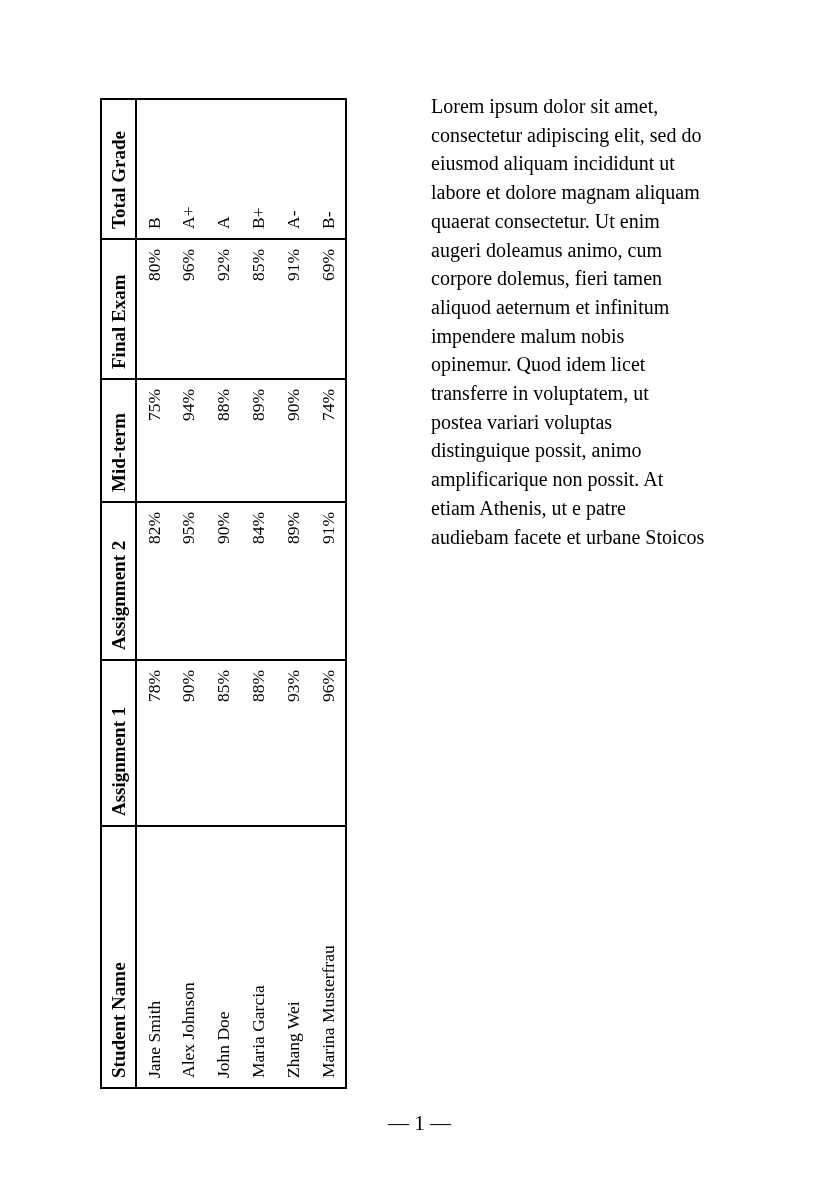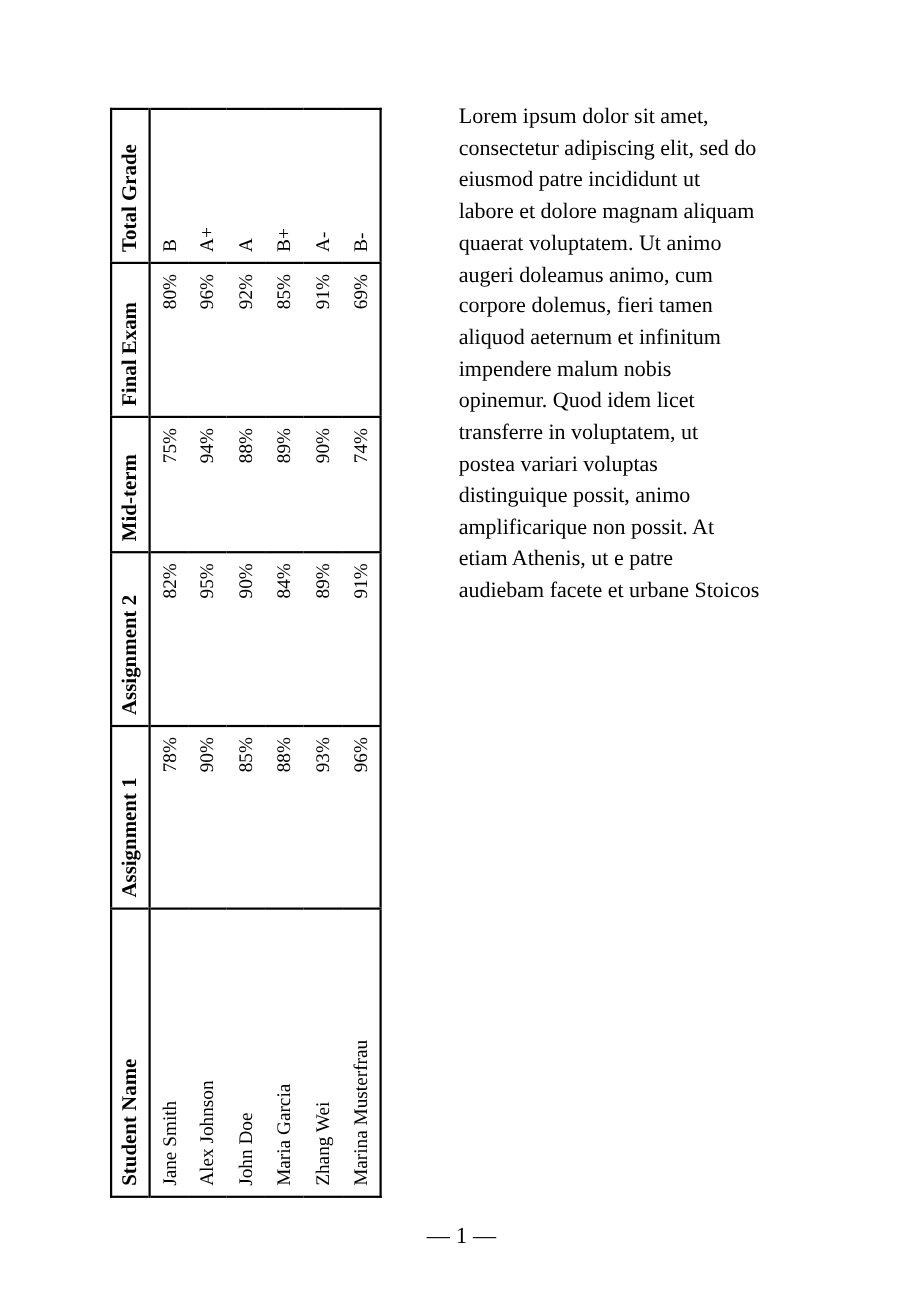--- a/index.html
+++ b/index.html
@@ -65,21 +65,21 @@
     text-align: left;
     padding: 0 9px;
   }
   table.grades tbody td.num {
     text-align: right;
   }
 
   
   .para {
     position: absolute;
-    left: 417px;
+    left: 431px;
     top: 92px;
     width: 330px;
     font-size: 20px;
     line-height: 28.7px;
   }
   .para-line {
     white-space: nowrap;
   }
 
   
@@ -168,23 +168,23 @@
               <td>B-</td>
             </tr>
           </tbody>
       </table>
     </div>
   </div>
 
   <div class="para">
       <div class="para-line">Lorem ipsum dolor sit amet,</div>
       <div class="para-line">consectetur adipiscing elit, sed do</div>
-      <div class="para-line">eiusmod patre incididunt ut</div>
+      <div class="para-line">eiusmod aliquam incididunt ut</div>
       <div class="para-line">labore et dolore magnam aliquam</div>
-      <div class="para-line">quaerat voluptatem. Ut animo</div>
+      <div class="para-line">quaerat consectetur. Ut enim</div>
       <div class="para-line">augeri doleamus animo, cum</div>
       <div class="para-line">corpore dolemus, fieri tamen</div>
       <div class="para-line">aliquod aeternum et infinitum</div>
       <div class="para-line">impendere malum nobis</div>
       <div class="para-line">opinemur. Quod idem licet</div>
       <div class="para-line">transferre in voluptatem, ut</div>
       <div class="para-line">postea variari voluptas</div>
       <div class="para-line">distinguique possit, animo</div>
       <div class="para-line">amplificarique non possit. At</div>
       <div class="para-line">etiam Athenis, ut e patre</div>

